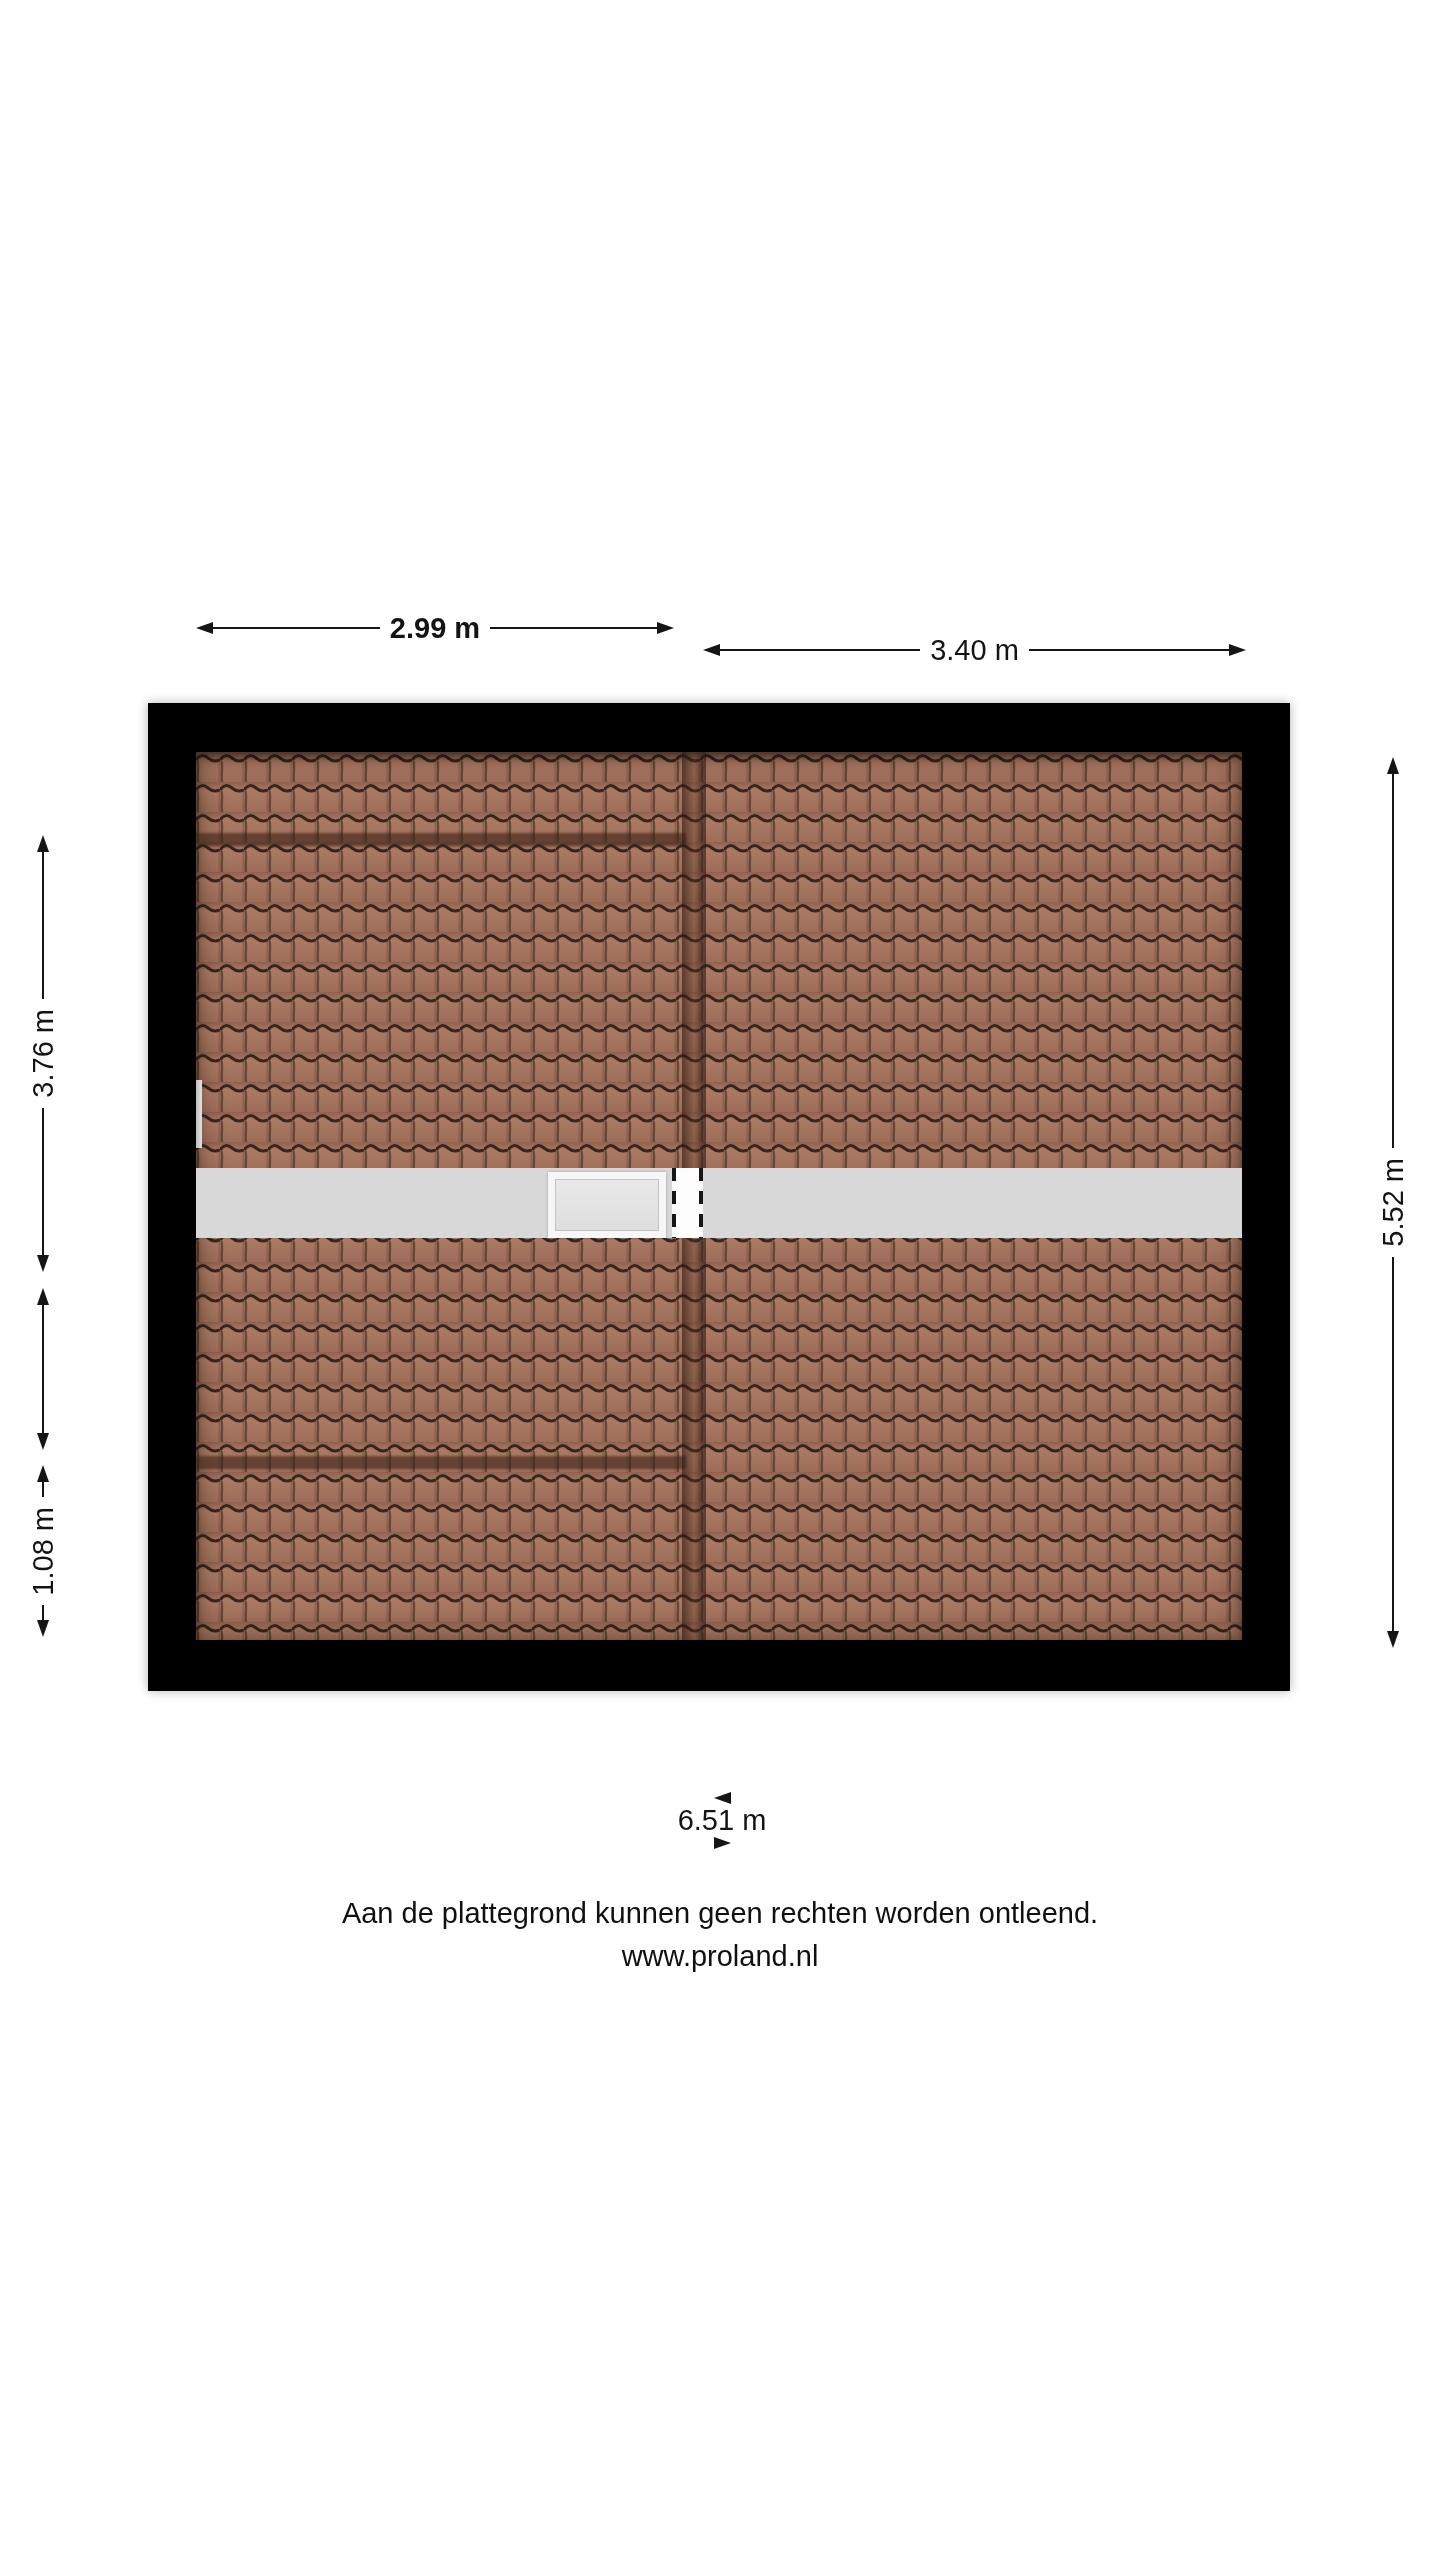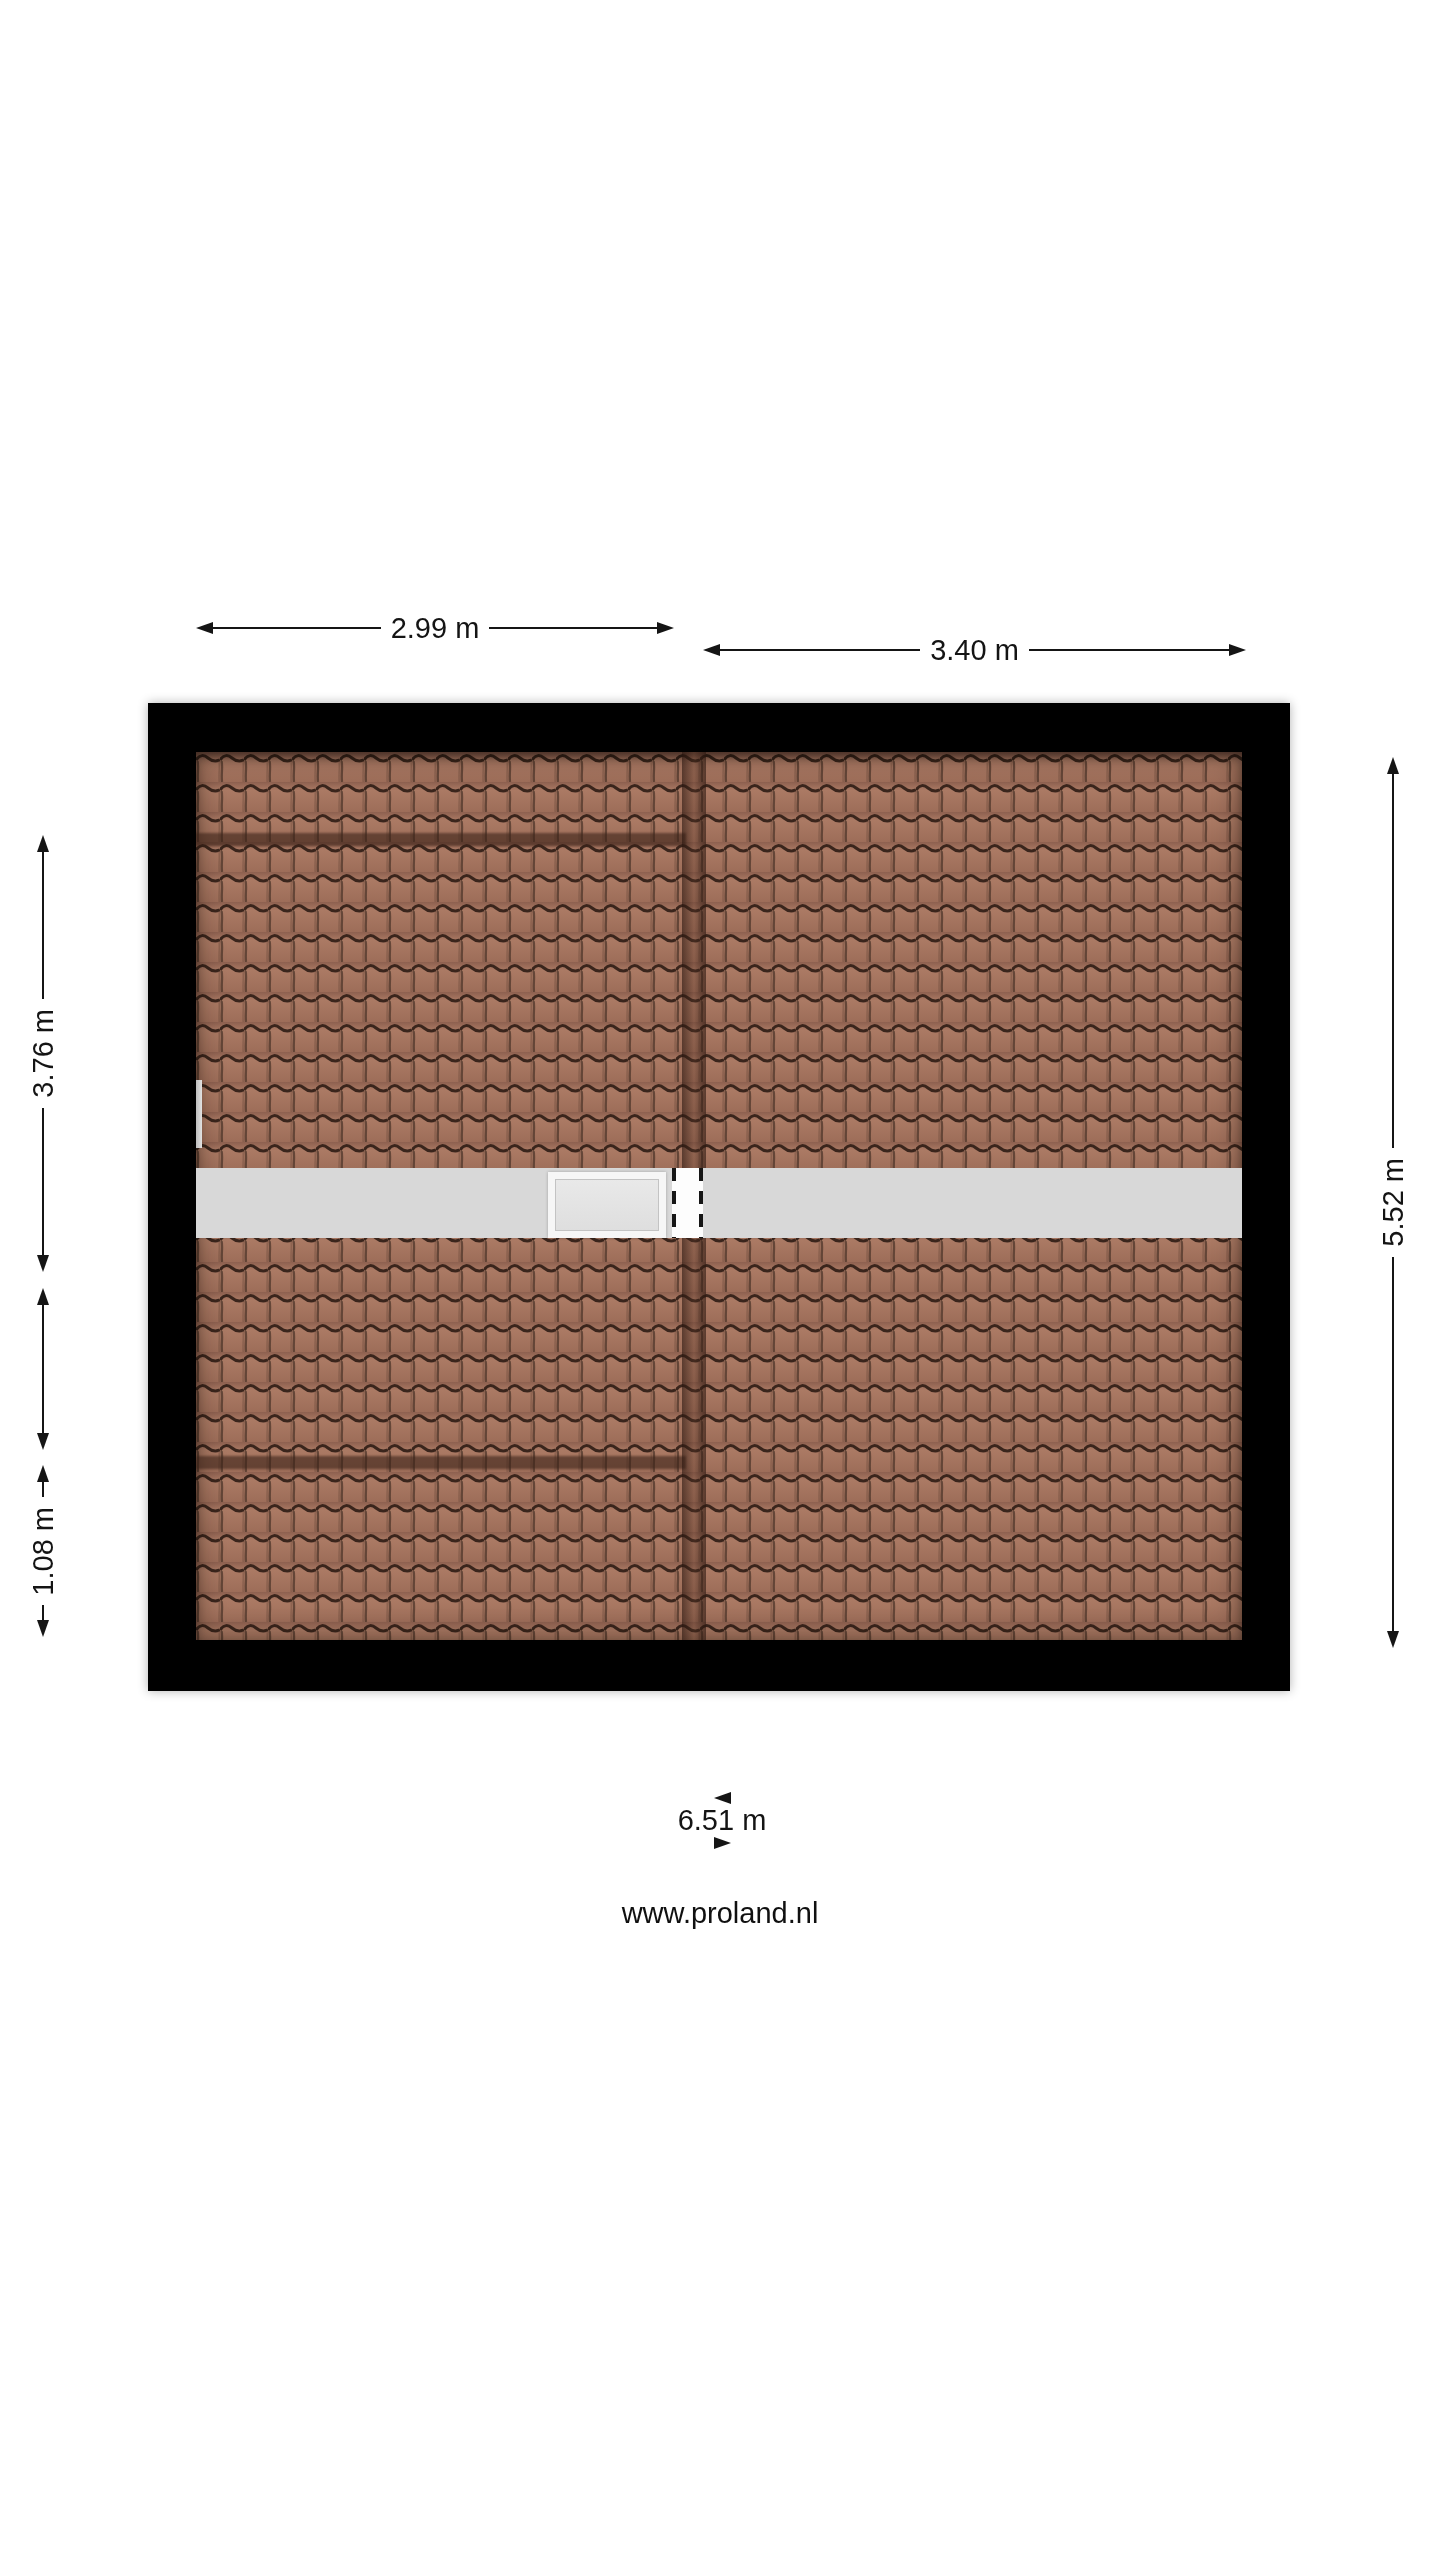--- a/index.html
+++ b/index.html
@@ -46,21 +46,21 @@
         border-left:17px solid #151515;}
   .vdim{display:flex;flex-direction:column;align-items:center;width:36px;z-index:6;}
   .vdim .line{flex:1;width:2px;background:#151515;}
   .ah-u{width:0;height:0;border-left:6px solid transparent;border-right:6px solid transparent;
         border-bottom:17px solid #151515;}
   .ah-d{width:0;height:0;border-left:6px solid transparent;border-right:6px solid transparent;
         border-top:17px solid #151515;}
   .dim-label{font-size:29px;padding:0 10px;color:#141414;}
   .vdim .dim-label{writing-mode:vertical-rl;transform:rotate(180deg);padding:10px 0;}
 
-  .dim-top-left{left:196px;top:610px;width:478px;}
+  .dim-top-left{left:196px;top:610px;width:478px;font-weight:bold;}
   .dim-top-right{left:703px;top:632px;width:543px;}
   .dim-bottom{left:200px;top:1792px;width:1044px;flex-direction:column;}
   .dim-left-upper{left:25px;top:835px;height:437px;}
   .dim-left-mid{left:25px;top:1288px;height:162px;}
   .dim-left-lower{left:25px;top:1465px;height:172px;}
   .dim-right{left:1375px;top:757px;height:891px;}
 
   
   .footer{left:0;top:1892px;width:1440px;text-align:center;font-size:29px;line-height:43px;color:#101010;}
 </style>
@@ -145,14 +145,15 @@
 
 <div class="abs hdim dim-bottom">
   <span class="ah-l"></span>
   <span class="line"></span>
   <span class="dim-label">6.51 m</span>
   <span class="line"></span>
   <span class="ah-r"></span>
 </div>
 
 <div class="abs footer">
+  <div>Aan de plattegrond kunnen geen rechten worden ontleend.</div>
   <div>www.proland.nl</div>
 </div>
 
 </body></html>

